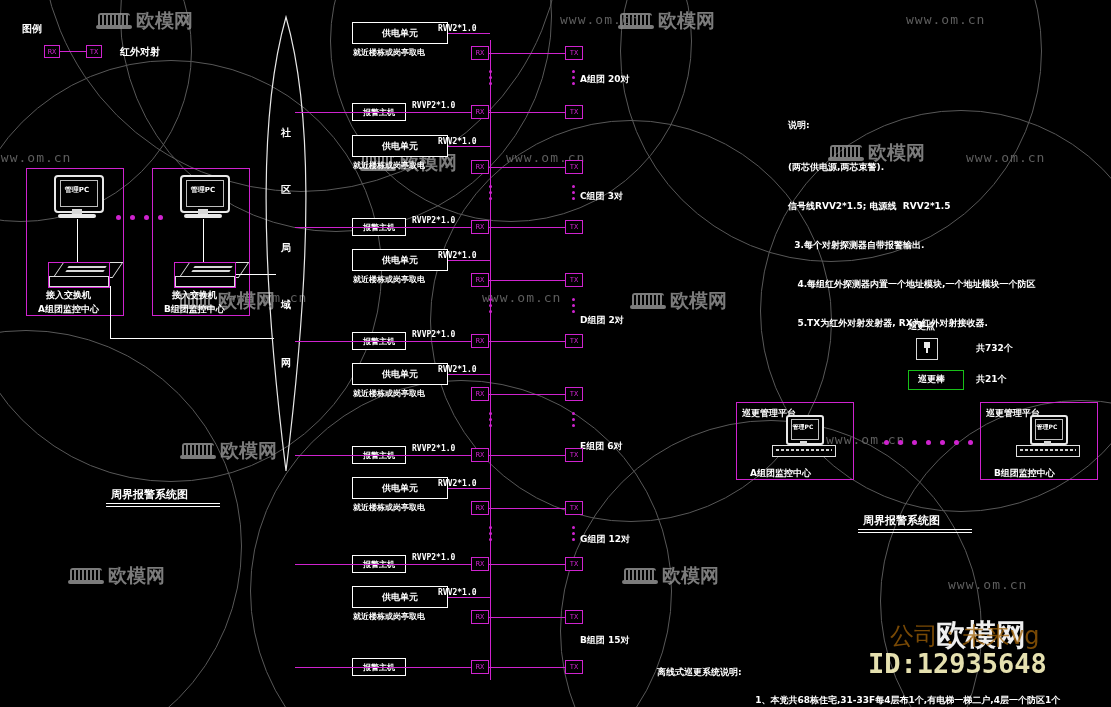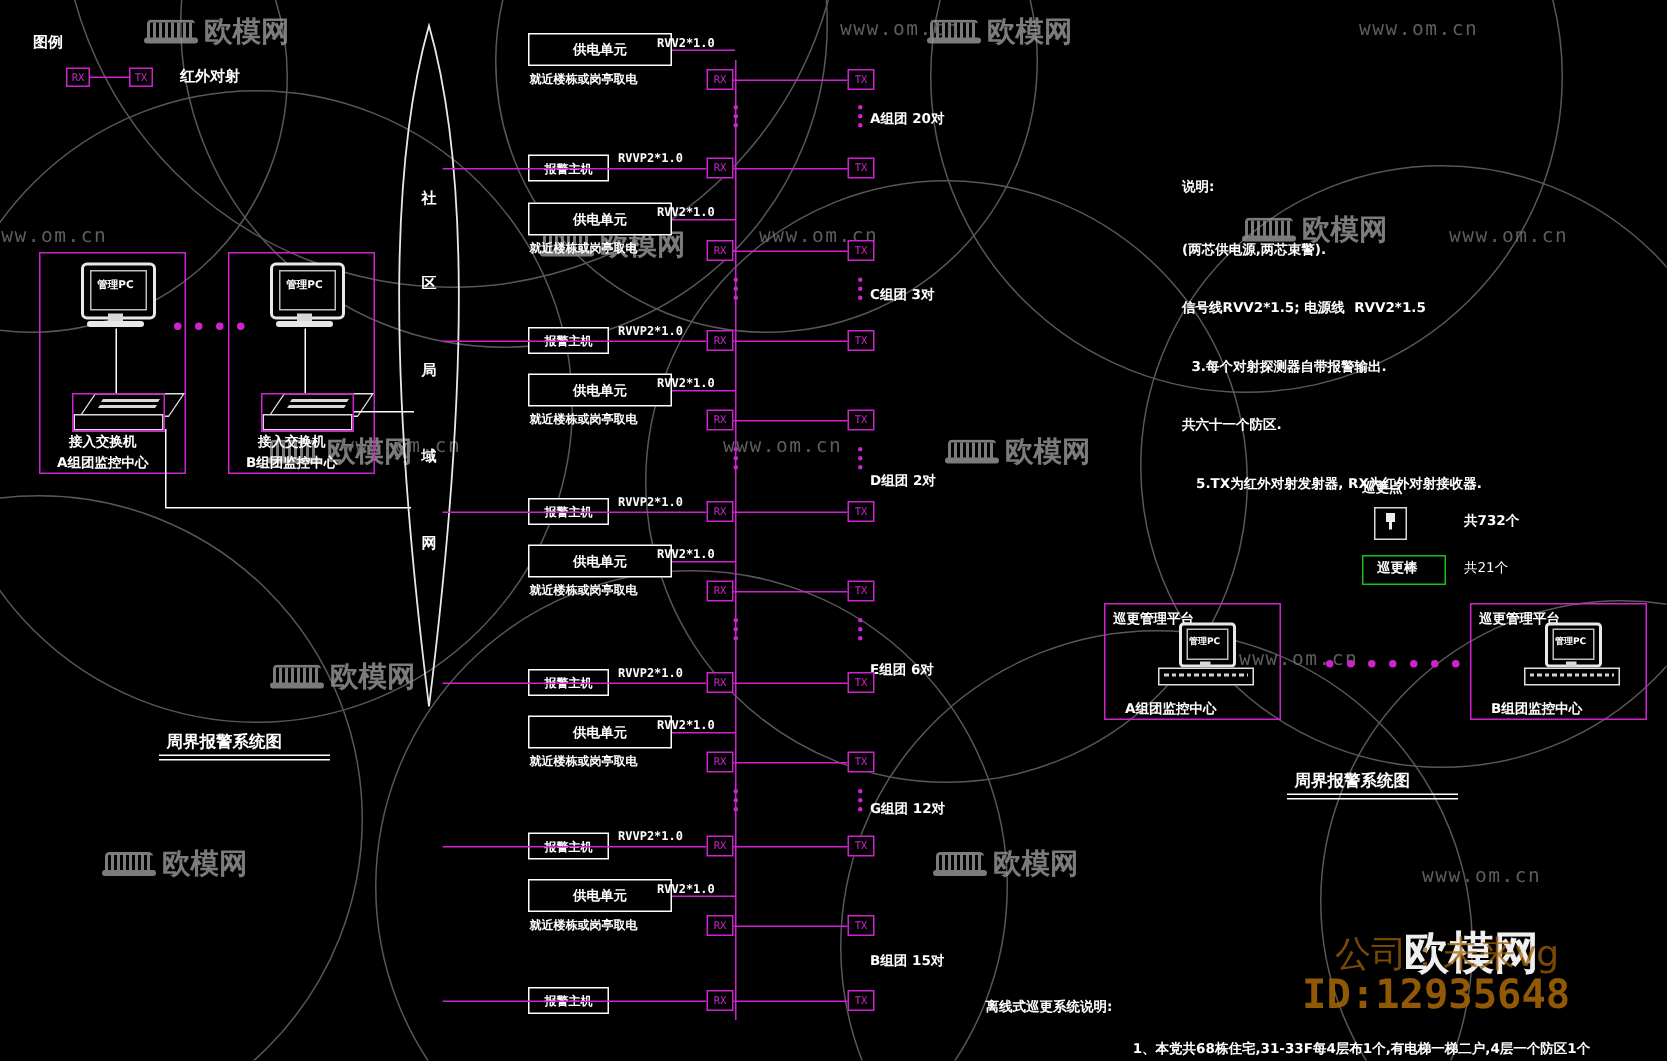--- a/index.html
+++ b/index.html
@@ -13,21 +13,21 @@
   .wm{position:absolute;color:#6e6e6e;font-size:13px;letter-spacing:1px;white-space:nowrap;
       font-family:"DejaVu Sans Mono","Liberation Mono",monospace;opacity:.85;}
   .wm-logo{position:absolute;display:flex;align-items:center;gap:4px;opacity:.8;white-space:nowrap;}
   .wm-sofa{display:inline-block;width:36px;height:20px;position:relative;}
   .wm-sofa::before{content:"";position:absolute;left:2px;right:2px;top:2px;height:12px;
       background:repeating-linear-gradient(90deg,#9a9a9a 0 2px,transparent 2px 4px);
       border-top:2px solid #9a9a9a;border-radius:3px 3px 0 0;}
   .wm-sofa::after{content:"";position:absolute;left:0;right:0;bottom:2px;height:4px;background:#9a9a9a;border-radius:2px;}
   .wm-cn{color:#9a9a9a;font-size:19px;font-weight:bold;font-family:"DejaVu Sans",sans-serif;}
   .wm-big{position:absolute;color:#efefef;font-size:30px;font-weight:bold;white-space:nowrap;}
-  .wm-idtxt{position:absolute;color:#a16207;font-size:27px;font-weight:bold;
+  .wm-idtxt{position:absolute;color:#fef9c3;font-size:27px;font-weight:bold;
       font-family:"DejaVu Sans Mono","Liberation Mono",monospace;white-space:nowrap;opacity:.9;}
   .wm-cotxt{position:absolute;color:#a16207;font-size:24px;font-weight:normal;white-space:nowrap;opacity:.75;}
 
   
   .mg-box{position:absolute;border:1px solid #cf23cf;box-sizing:border-box;}
   .gr-box{position:absolute;border:1px solid #18c018;box-sizing:border-box;}
   .mg-line{position:absolute;background:#cf23cf;}
   .wh-line{position:absolute;background:#ffffff;}
   .lbl{position:absolute;color:#ffffff;white-space:nowrap;line-height:1;}
 
@@ -373,30 +373,30 @@
 
   <div class="title" style="left:111px;top:487px;">周界报警系统图</div>
   <div class="title-rule" style="left:106px;top:503px;width:114px;"></div>
   <div class="title-rule2" style="left:106px;top:506px;width:114px;"></div>
 
   <div class="lbl" style="left:788px;top:121px;font-size:9px;font-weight:bold;">说明:</div>
   <div class="notes" style="left:788px;top:135px;">
     <div>(两芯供电源,两芯束警).</div>
     <div>信号线RVV2*1.5; 电源线  RVV2*1.5</div>
     <div>  3.每个对射探测器自带报警输出.</div>
-    <div>共六十一个防区.</div>
+    <div>   4.每组红外探测器内置一个地址模块,一个地址模块一个防区</div>
     <div>   5.TX为红外对射发射器, RX为红外对射接收器.</div>
   </div>
 
   <div class="lbl" style="left:908px;top:322px;font-size:9px;font-weight:bold;">巡更点</div>
   <div class="ppoint" style="left:916px;top:338px;width:22px;height:22px;"></div>
   <div class="lbl" style="left:976px;top:344px;font-size:9px;font-weight:bold;">共732个</div>
   <div class="gr-box" style="left:908px;top:370px;width:56px;height:20px;"></div>
   <div class="lbl" style="left:918px;top:375px;font-size:9px;font-weight:bold;">巡更棒</div>
-  <div class="lbl" style="left:976px;top:375px;font-size:9px;font-weight:normal;">共21个</div>
+  <div class="lbl" style="left:976px;top:375px;font-size:9px;font-weight:bold;">共21个</div>
 
   <div class="mg-box" style="left:736px;top:402px;width:118px;height:78px;"></div>
   <div class="lbl" style="left:742px;top:409px;font-size:9px;font-weight:bold;">巡更管理平台</div>
   <div class="ppc" style="left:772px;top:415px;width:62px;height:42px;">
     <div class="mon">
         <div class="scr"></div>
       </div>
     <div class="pctxt">管理PC</div>
     <div class="neck"></div>
     <div class="kb"></div>

